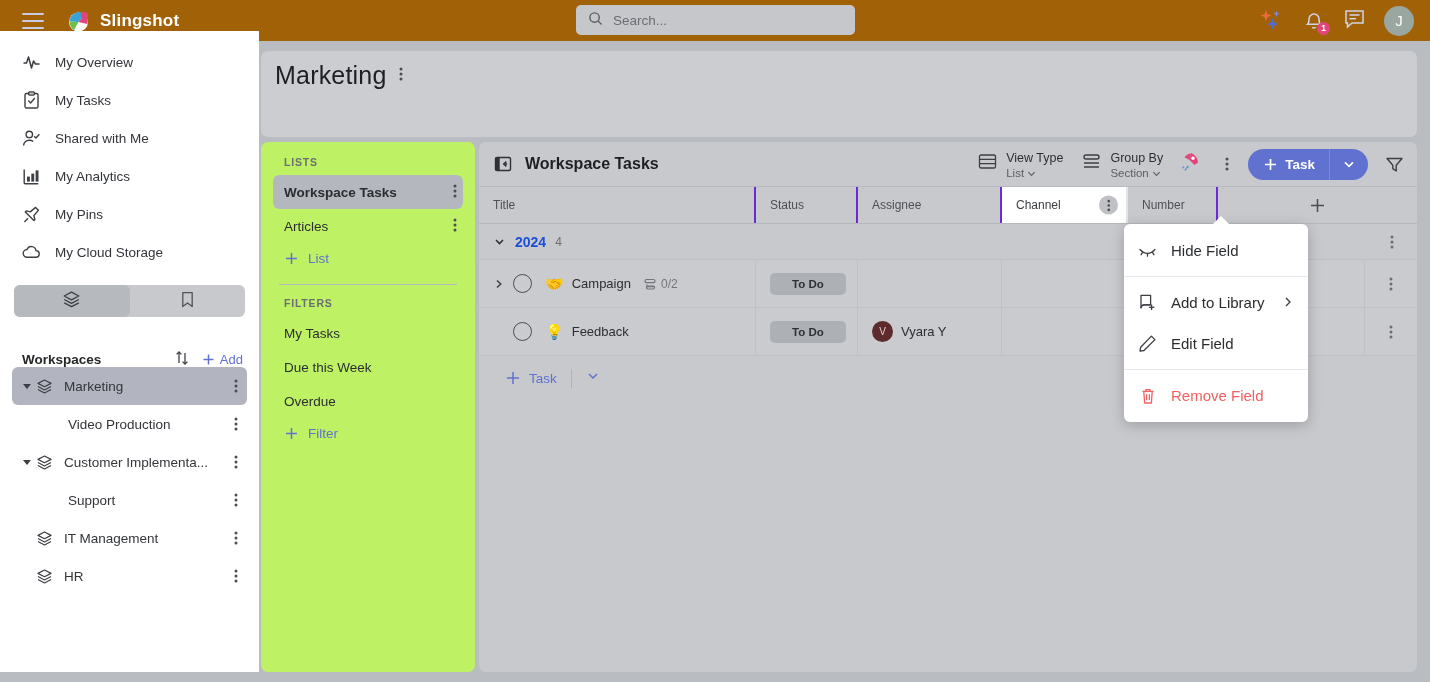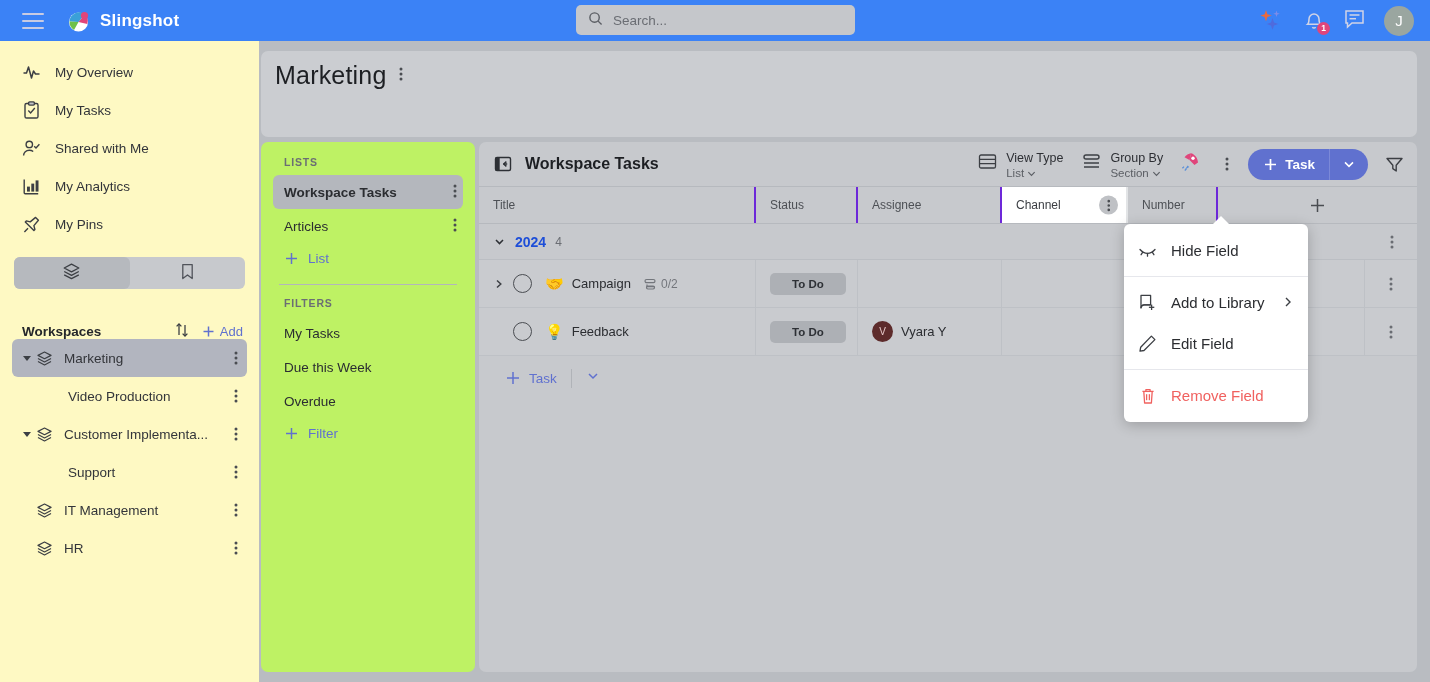--- a/index.html
+++ b/index.html
@@ -7,21 +7,21 @@
     width: 1430px; height: 682px;
     font-family: "Liberation Sans", sans-serif;
     background: #b9bcc1;
     overflow: hidden;
     -webkit-font-smoothing: antialiased;
   }
 
   
   .topbar {
     position: absolute; top: 0; left: 0; width: 1430px; height: 41px;
-    background: #3b82f6; display: flex; align-items: center;
+    background: #a16207; display: flex; align-items: center;
   }
   .hamburger { margin-left: 22px; width: 22px; height: 16px; cursor: pointer;
     display: flex; flex-direction: column; justify-content: space-between; }
   .hamburger i { display: block; height: 2px; background: #c9cbe2; border-radius: 2px; }
   .brand { display: flex; align-items: center; gap: 9px; margin-left: 22px; cursor: pointer; }
   .brand-logo { width: 25px; height: 25px; position: relative; }
   .brand-name { color: #ffffff; font-size: 17px; font-weight: bold; letter-spacing: .2px; }
 
   .searchwrap { position: absolute; left: 576px; top: 5px; width: 279px; height: 30px;
     background: #c5c7cb; border-radius: 5px; display: flex; align-items: center; padding: 0 12px; gap: 10px; }
@@ -31,21 +31,21 @@
 
   .top-right { position: absolute; right: 16px; top: 0; height: 41px; display: flex; align-items: center; gap: 18px; }
   .bell-wrap { position: relative; width: 22px; height: 22px; cursor: pointer; }
   .bell-badge { position: absolute; right: -5px; bottom: -3px; background: #e0457b; color: #fff;
     font-size: 8.5px; font-weight: bold; border-radius: 50%; width: 13px; height: 13px;
     display: flex; align-items: center; justify-content: center; }
   .avatar-top { width: 30px; height: 30px; border-radius: 50%; background: #9aa6a0; color: #fff;
     font-size: 15px; display: flex; align-items: center; justify-content: center; cursor: pointer; }
 
   
-  .leftnav { position: absolute; left: 0; top: 41px; width: 259px; height: 641px; background: #fef9c3; }
+  .leftnav { position: absolute; left: 0; top: 31px; width: 259px; height: 641px; background: #ffffff; }
   .nav-item { height: 38px; display: flex; align-items: center; gap: 14px; padding-left: 22px;
     color: #33353a; font-size: 13.5px; cursor: pointer; }
   .nav-icon { width: 19px; height: 19px; display: flex; align-items: center; justify-content: center; flex: 0 0 19px; }
 
   .seg { margin: 14px 14px 0 14px; height: 32px; background: #c7c9cd; border-radius: 6px; display: flex; }
   .seg > div { flex: 1; display: flex; align-items: center; justify-content: center; border-radius: 6px; cursor: pointer; }
   .seg > div.active { background: #b6b9be; }
 
   .ws-head { display: flex; align-items: flex-end; height: 34px; margin-top: 16px; padding: 0 16px 0 22px; }
   .ws-title { font-size: 13.5px; color: #25272b; font-weight: bold; flex: 1; }
@@ -258,20 +258,28 @@
   <div class="nav-item">
     <span class="nav-icon">
       <svg width="19" height="19" viewBox="0 0 19 19" fill="none" stroke="#3c3f44" stroke-width="1.4" stroke-linejoin="round">
         <path d="M13.6 2.4 8.2 6.9 4.3 5.9l-1 1 8.6 8.6 1-1-1-3.9 4.5-5.4z"></path>
         <line x1="6" y1="13.3" x2="2.4" y2="16.9"></line>
       </svg>
       </span>
     <span>My Pins</span>
   </div>
 
+  <div class="nav-item">
+    <span class="nav-icon">
+      <svg width="19" height="19" viewBox="0 0 19 19" fill="none" stroke="#3c3f44" stroke-width="1.4">
+        <path d="M5.2 14.2h8.6a3.3 3.3 0 0 0 .2-6.6 4.7 4.7 0 0 0-9-1.1 3.4 3.4 0 0 0 .2 7.7z"></path>
+      </svg>
+      </span>
+    <span>My Cloud Storage</span>
+  </div>
 
   <div class="seg">
     <div class="active">
       <span>
         <svg width="19" height="19" viewBox="0 0 19 19" fill="none" stroke="#3c3f44" stroke-width="1.3" stroke-linejoin="round">
           <path d="M9.5 2.2 16.8 6 9.5 9.8 2.2 6z"></path>
             <path d="M2.2 9.5 9.5 13.3 16.8 9.5"></path>
             <path d="M2.2 12.9 9.5 16.7 16.8 12.9"></path>
         </svg></span>
     </div>

